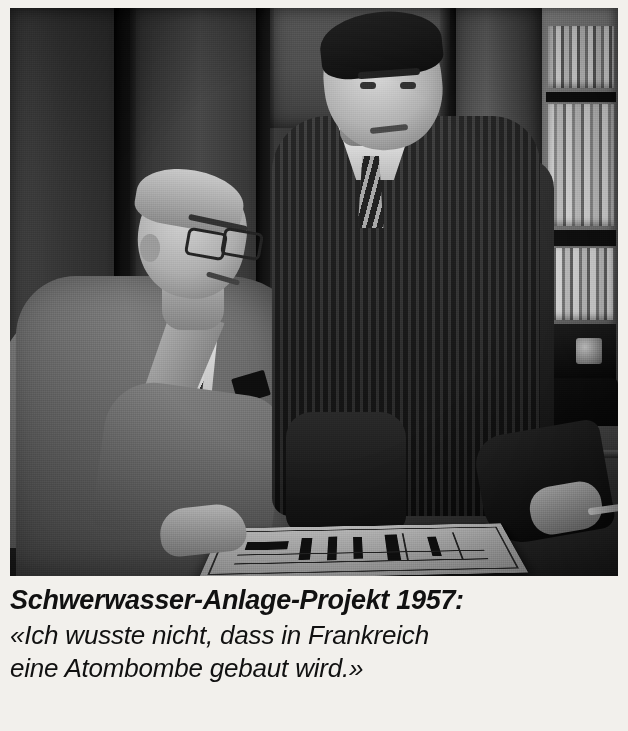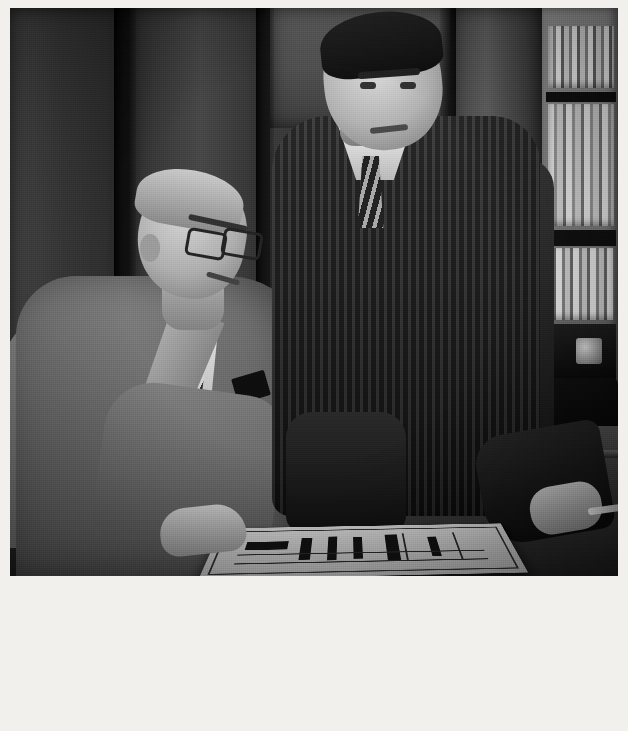--- a/index.html
+++ b/index.html
@@ -417,14 +417,21 @@
       <div class="bp-line" style="left:30px;  top:70px; width:266px; height:2px;"></div>
       <div class="bp-line" style="left:210px; top:18px; width:2px;  height:54px;"></div>
       <div class="bp-line" style="left:268px; top:18px; width:2px;  height:54px;"></div>
     </div>
 
     <div class="m1-hand"></div>
 
     <div class="vignette"></div>
   </div>
 
+  <div class="caption">
+    <div class="caption-head">Schwerwasser-Anlage-Projekt 1957:</div>
+    <div class="caption-quote">
+      <div>«Ich wusste nicht, dass in Frankreich</div>
+      <div>eine Atombombe gebaut wird.»</div>
+    </div>
+  </div>
 
 </div>
 
 </body></html>

